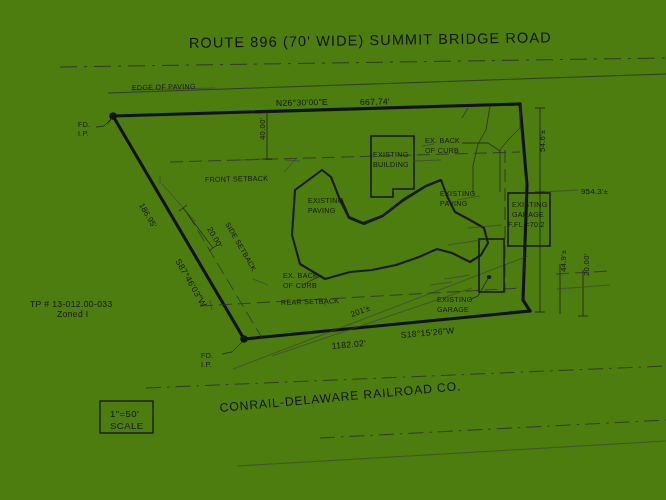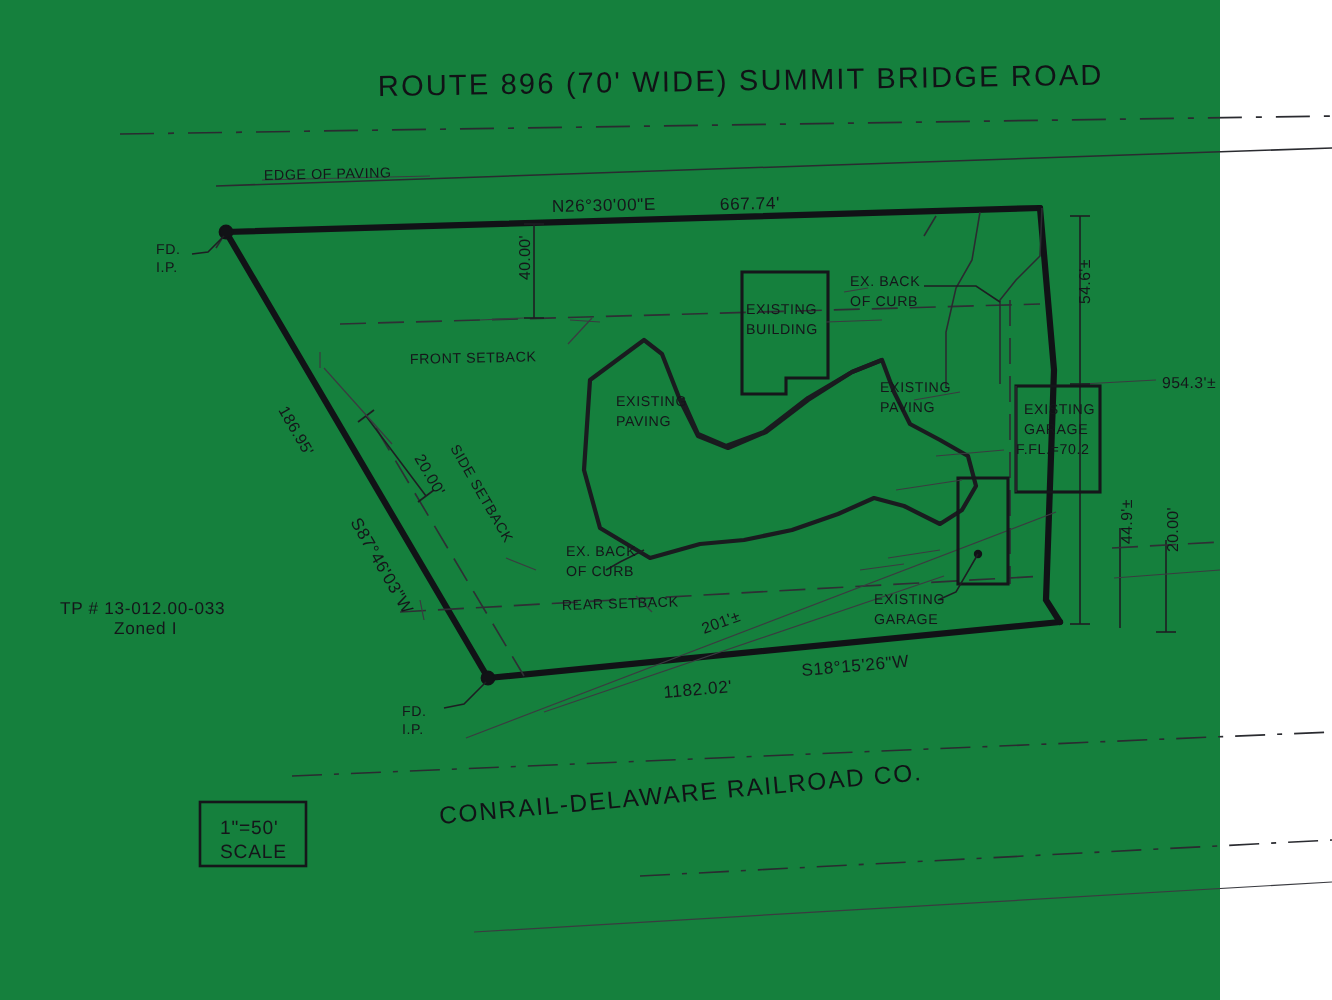--- a/index.html
+++ b/index.html
@@ -8,23 +8,23 @@
     background: #ffffff;
   }
   body {
     width: 666px;
     height: 500px;
     overflow: hidden;
     font-family: "Liberation Sans", sans-serif;
   }
   #plan-root {
     position: relative;
-    width: 610px;
+    width: 666px;
     height: 500px;
-    background: #15803d;
+    background: #4d7c0f;
   }
   svg#plan-svg {
     display: block;
     width: 666px;
     height: 500px;
   }
   .lbl {
     font-family: "Liberation Sans", sans-serif;
     fill: #15161a;
     font-size: 7.6px;

